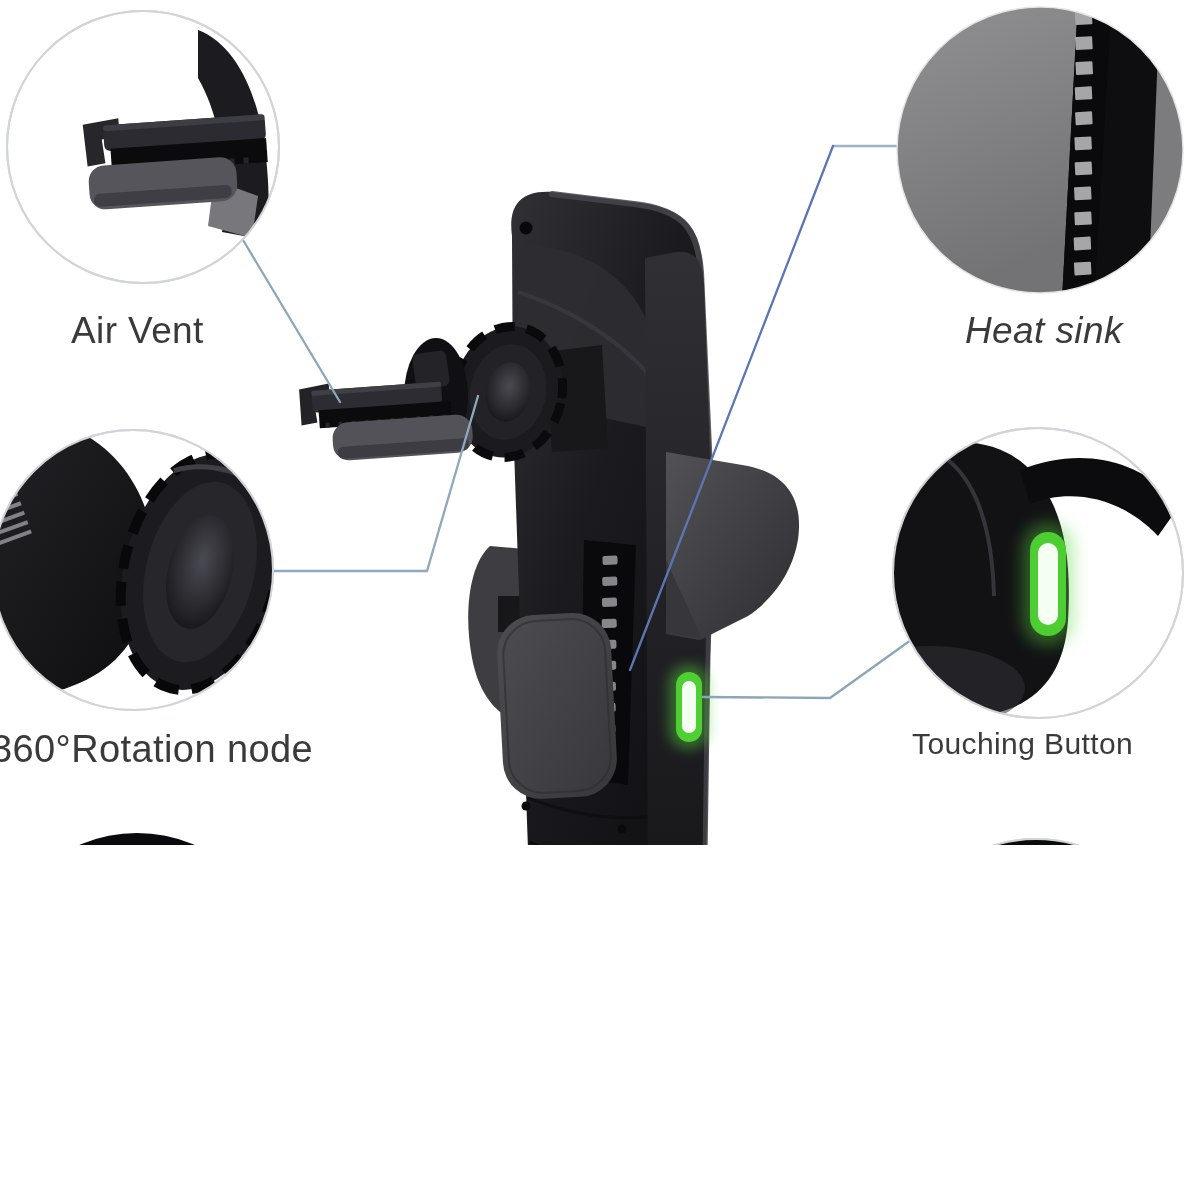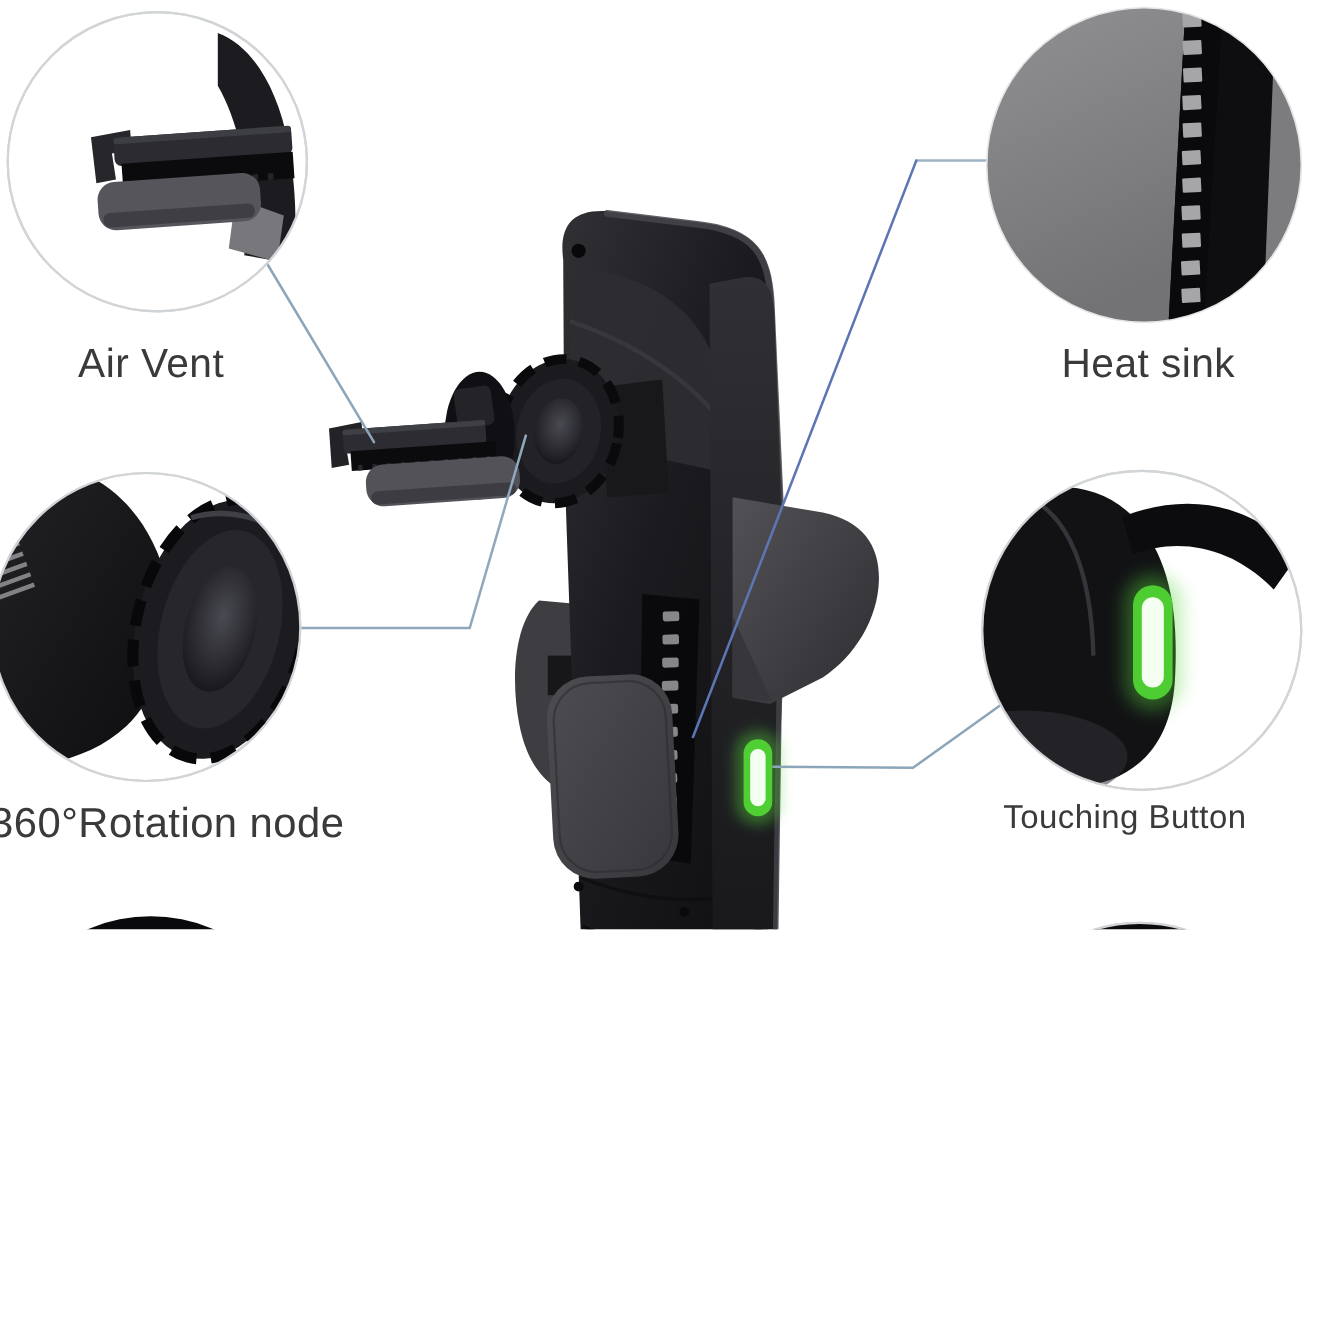--- a/index.html
+++ b/index.html
@@ -6,21 +6,21 @@
   .stage{
     position:relative;width:1200px;height:845px;overflow:hidden;
     background:#ffffff;font-family:"Liberation Sans",sans-serif;
   }
   .stage svg{position:absolute;left:0;top:0;}
   .callout-label{
     position:absolute;color:#3a3a3a;white-space:nowrap;
     font-size:37px;letter-spacing:.4px;line-height:1.1;
   }
   .lbl-air{left:71px;top:311px;}
-  .lbl-heat{left:965px;top:311px;}
+  .lbl-heat{left:965px;top:311px;font-style:italic;}
   .lbl-rot{left:-9px;top:729px;font-size:38px;}
   .lbl-touch{left:912px;top:727px;font-size:30px;}
   .lbl-usb{left:6px;top:1150px;font-size:38px;}
   .lbl-tray{left:866px;top:1146px;font-size:38px;}
 </style>
 </head>
 <body>
 
 <div class="stage">
 

